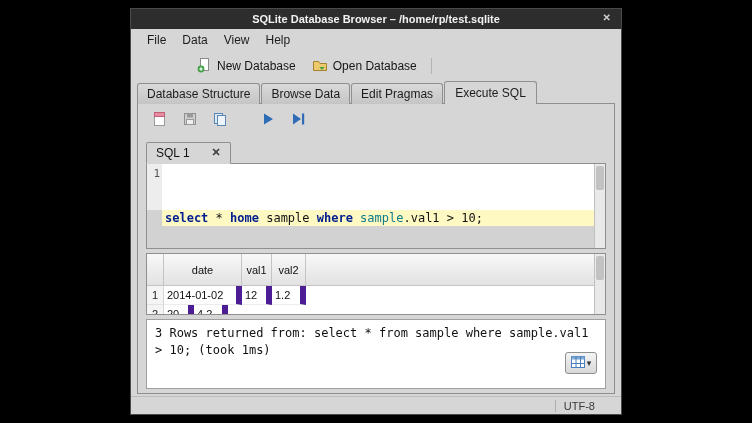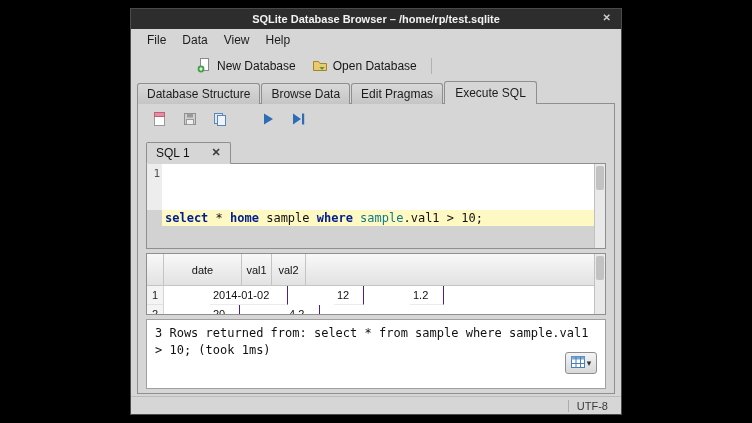--- a/index.html
+++ b/index.html
@@ -94,21 +94,21 @@
   .table-frame {
     position:absolute; top:149px; left:8px; right:8px; height:62px;
     border:1px solid #8f8f8f; background:#fff;
   }
   .tbl-inner { position:absolute; left:0; top:0; right:11px; bottom:0; overflow:hidden; font-size:11px; color:#111; }
   .tbl-header { display:flex; height:32px; background:linear-gradient(#f8f8f8,#e2e2e2); border-bottom:1px solid #c4c4c4; }
   .th { display:flex; align-items:center; justify-content:center; border-right:1px solid #c4c4c4; }
   .th.filler { flex:1; border-right:none; }
   .tbl-row { display:flex; height:19px; }
   .rownum { width:17px; background:#f4f4f4; border-right:1px solid #d6d6d6; border-bottom:1px solid #e2e2e2; display:flex; align-items:center; justify-content:center; color:#222; }
-  .td { display:flex; align-items:center; padding-left:3px; border-right:1px solid #4c1d95; border-bottom:1px solid #ececec;margin-left:46px; }
+  .td { display:flex; align-items:center; padding-left:3px; border-right:6px solid #4c1d95; border-bottom:1px solid #ececec; }
   .c-corner { width:17px; }
   .c-date { width:78px; }
   .c-val1 { width:30px; }
   .c-val2 { width:34px; }
   .tbl-vscroll { position:absolute; right:0; top:0; bottom:0; width:11px; background:#e9e9e9; border-left:1px solid #c0c0c0; }
   
   .status-frame {
     position:absolute; top:215px; left:8px; right:8px; height:70px;
     background:#fff; border:1px solid #a0a0a0; overflow:hidden;
   }
@@ -118,21 +118,21 @@
   }
   .save-results-btn {
     position:absolute; right:8px; top:32px; width:32px; height:22px;
     background:linear-gradient(#f4f4f4,#d8d8d8); border:1px solid #8f8f8f; border-radius:3px;
     display:flex; align-items:center; justify-content:center; gap:2px;
   }
   .save-results-btn .chev { font-size:9px; color:#333; }
   
   .statusbar {
     height:18px; flex:0 0 auto; border-top:1px solid #bcbcbc;
-    display:flex; align-items:center; justify-content:flex-end; gap:8px; padding-right:13px;
+    display:flex; align-items:center; justify-content:flex-end; gap:8px; padding-right:26px;
     font-size:11px; color:#3a3a3a;
   }
   .sb-sep { width:1px; height:12px; background:#adadad; }
 </style>
 </head>
 <body>
 
 <div class="stage">
   <div class="window">
 

